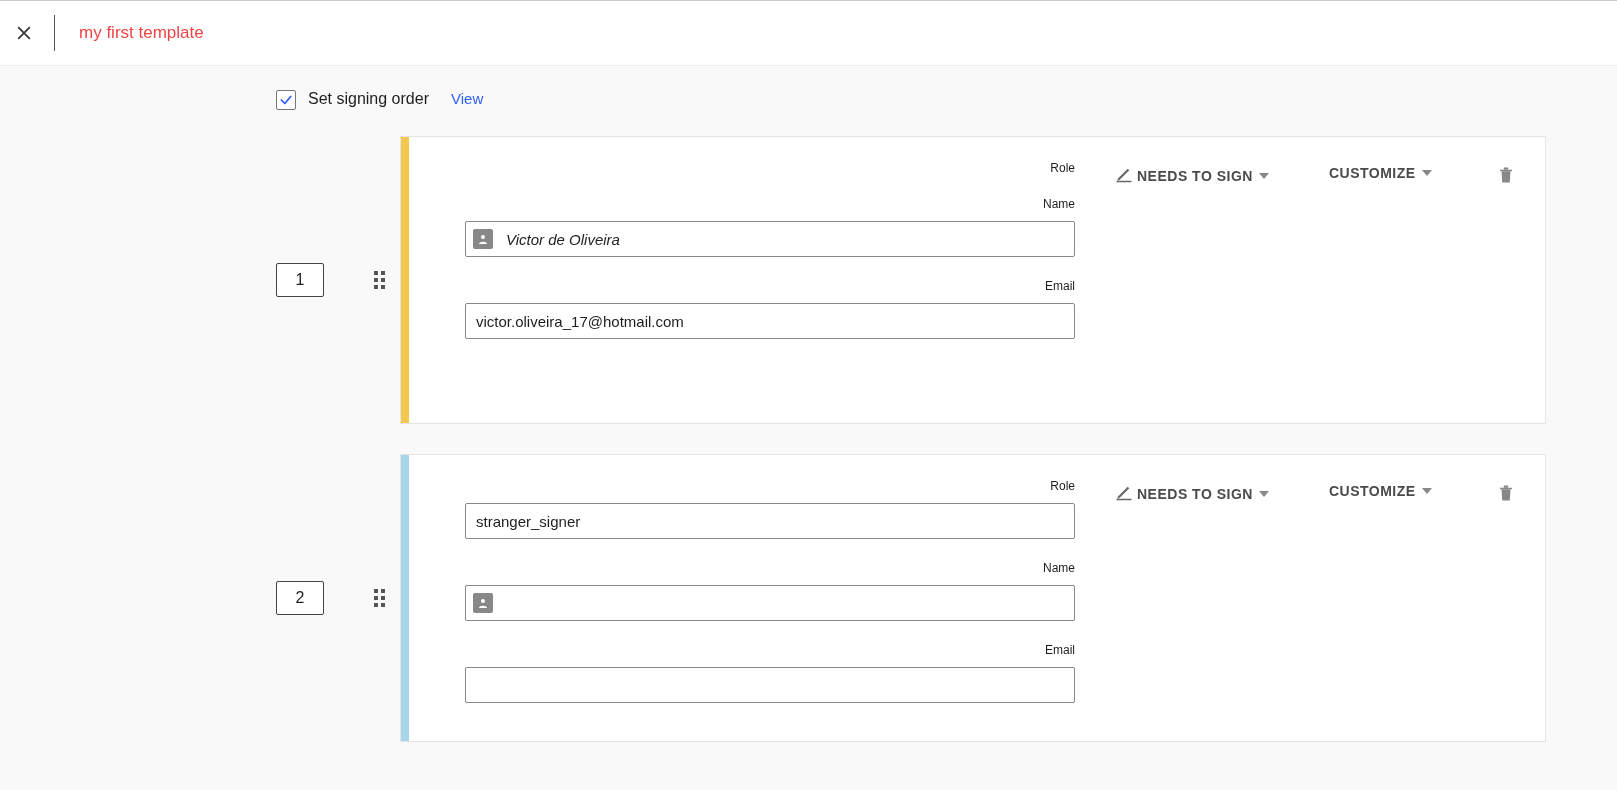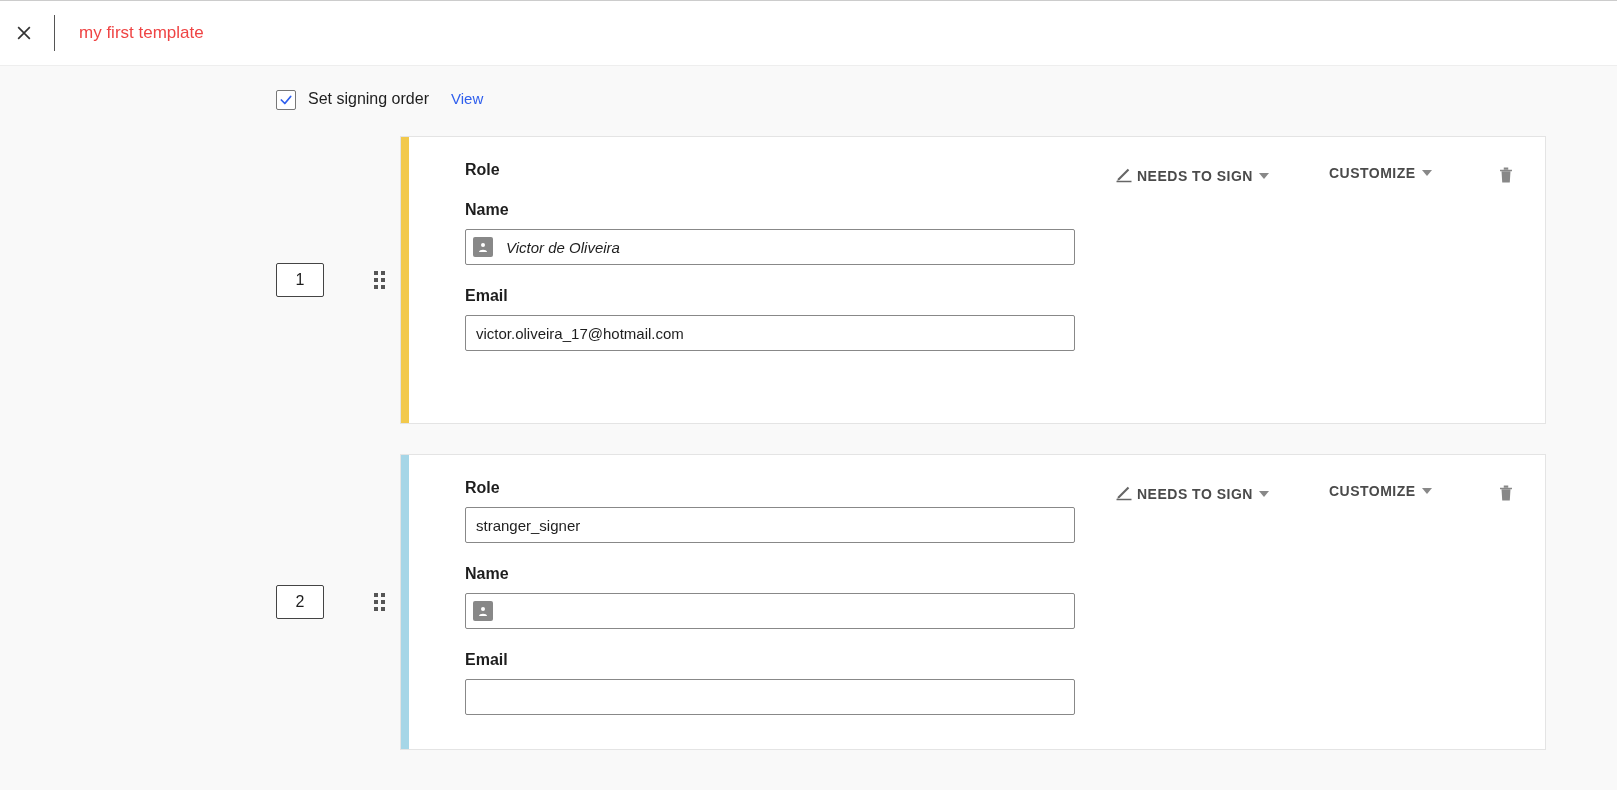--- a/index.html
+++ b/index.html
@@ -109,24 +109,25 @@
     padding: 24px 30px 26px 56px;
     display: flex;
     gap: 40px;
   }
   .fields-col {
     width: 610px;
   }
   .field { margin-bottom: 22px; }
   .field:last-child { margin-bottom: 8px; }
   .field-label {
-    font-size: 16px;
-    font-weight: 700;
+    font-size: 12px;
+    font-weight: 400;
     color: #1e1e1e;
     margin-bottom: 10px;
+    text-align: right;
   }
   .field-input-wrap {
     position: relative;
   }
   .field-input {
     width: 100%;
     height: 36px;
     border: 1px solid #888;
     border-radius: 2px;
     font-size: 15px;

